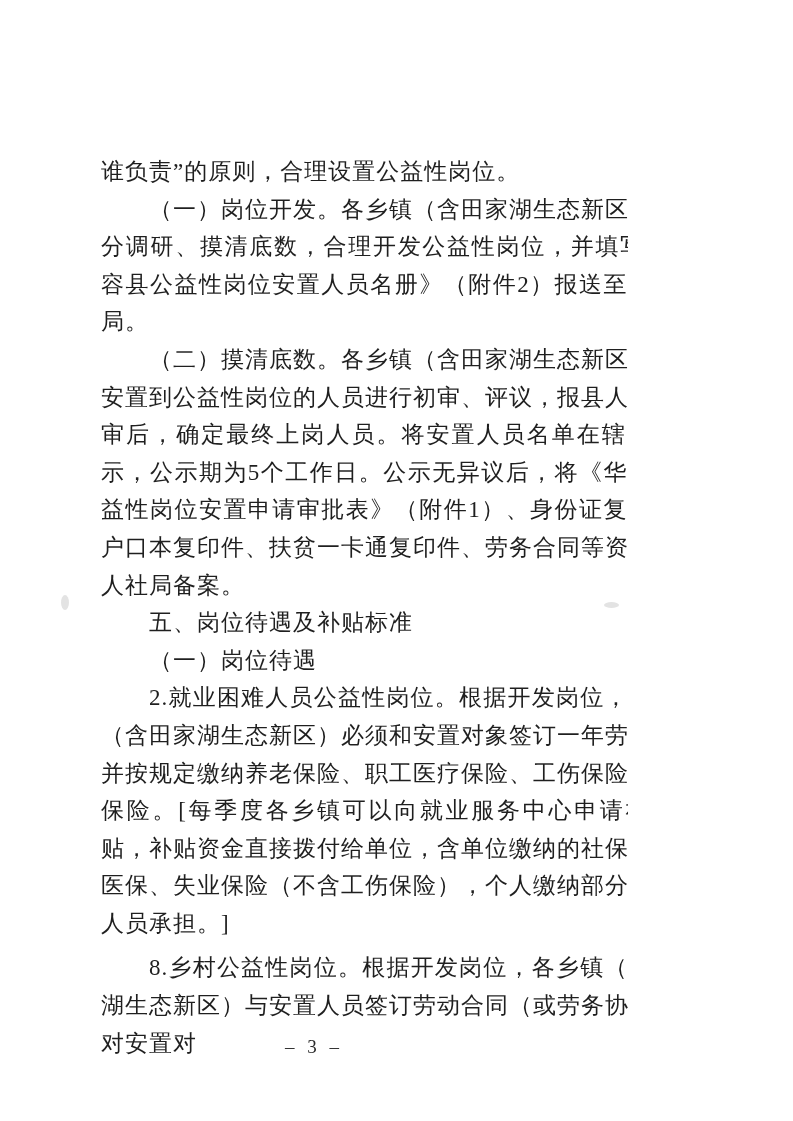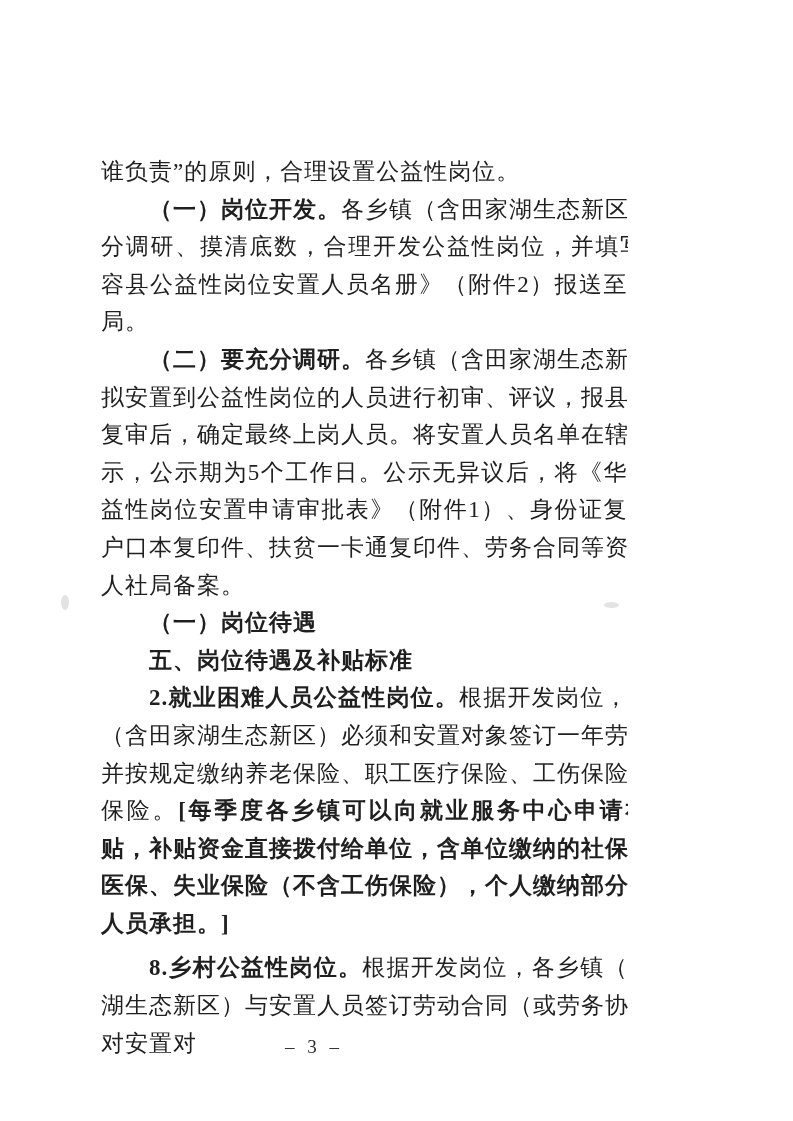--- a/index.html
+++ b/index.html
@@ -32,21 +32,21 @@
     letter-spacing: 1px;
     word-break: break-all;
   }
   .para.indent {
     text-indent: 48px;
   }
   .para.space-before {
     margin-top: 7px;
   }
   .seg.bold {
-    font-weight: bold;
+    font-weight: normal;
   }
   .footer {
     position: absolute;
     top: 1024px;
     left: 0;
     width: 100%;
     text-align: center;
     font-size: 19px;
     letter-spacing: 4px;
     color: #2b2b2b;
@@ -60,23 +60,23 @@
   .artifact.a1 { left: 61px; top: 583px; width: 8px; height: 15px; }
   .artifact.a2 { left: 604px; top: 590px; width: 15px; height: 6px; }
 </style>
 </head>
 <body>
 
 <div class="page" style="background: rgb(255, 255, 255); color: rgb(31, 31, 31);">
   <div class="text-area">
       <p class="para"><span class="seg">谁负责”的原则，合理设置公益性岗位。</span></p>
       <p class="para indent"><span class="seg bold">（一）岗位开发。</span><span class="seg">各乡镇（含田家湖生态新区）要充分调研、摸清底数，合理开发公益性岗位，并填写 《华容县公益性岗位安置人员名册》（附件2）报送至县人社局。</span></p>
-      <p class="para indent"><span class="seg bold">（二）要充分调研。</span><span class="seg">各乡镇（含田家湖生态新区）对拟安置到公益性岗位的人员进行初审、评议，报县人社局复审后，确定最终上岗人员。将安置人员名单在辖区内公示，公示期为5个工作日。公示无异议后，将《华容县公益性岗位安置申请审批表》（附件1）、身份证复印件、户口本复印件、扶贫一卡通复印件、劳务合同等资料报县人社局备案。</span></p>
+      <p class="para indent"><span class="seg bold">（二）摸清底数。</span><span class="seg">各乡镇（含田家湖生态新区）对拟安置到公益性岗位的人员进行初审、评议，报县人社局复审后，确定最终上岗人员。将安置人员名单在辖区内公示，公示期为5个工作日。公示无异议后，将《华容县公益性岗位安置申请审批表》（附件1）、身份证复印件、户口本复印件、扶贫一卡通复印件、劳务合同等资料报县人社局备案。</span></p>
+      <p class="para indent"><span class="seg bold">五、岗位待遇及补贴标准</span></p>
       <p class="para indent"><span class="seg bold">（一）岗位待遇</span></p>
-      <p class="para indent"><span class="seg bold">五、岗位待遇及补贴标准</span></p>
       <p class="para indent"><span class="seg bold">2.就业困难人员公益性岗位。</span><span class="seg">根据开发岗位，各乡镇（含田家湖生态新区）必须和安置对象签订一年劳动合同并按规定缴纳养老保险、职工医疗保险、工伤保险、失业保险。</span><span class="seg bold">[每季度各乡镇可以向就业服务中心申请社保补贴，补贴资金直接拨付给单位，含单位缴纳的社保、职工医保、失业保险（不含工伤保险），个人缴纳部分由上岗人员承担。]</span></p>
       <p class="para indent space-before"><span class="seg bold">8.乡村公益性岗位。</span><span class="seg">根据开发岗位，各乡镇（含田家湖生态新区）与安置人员签订劳动合同（或劳务协议），对安置对</span></p>
     </div>
 
   <div class="footer">– 3 –</div>
 
   <div class="artifact a1"></div>
   <div class="artifact a2"></div>
 </div>
 

